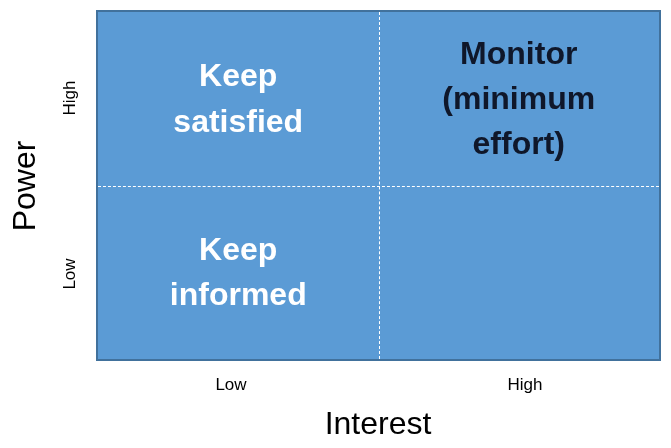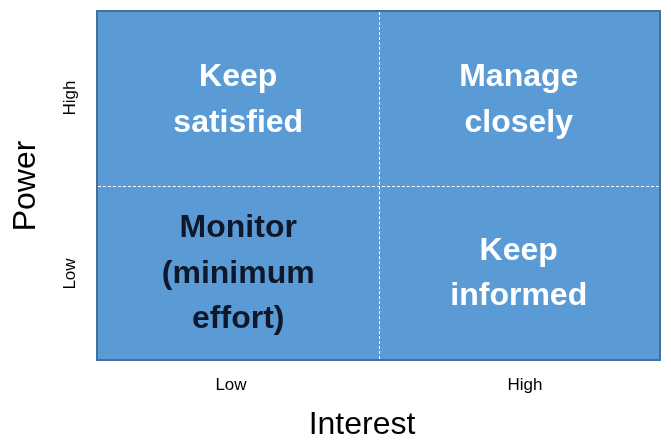--- a/index.html
+++ b/index.html
@@ -52,21 +52,21 @@
     border-top: 1px dashed #ffffff;
   }
   .axis-label { position: absolute; color: #000000; }
   .y-title {
     left: 24px;
     top: 186px;
     transform: translate(-50%, -50%) rotate(-90deg);
     font-size: 32px;
   }
   .x-title {
-    left: 362px;
+    left: 378px;
     top: 423px;
     transform: translate(-50%, -50%);
     font-size: 32px;
   }
   .tick { position: absolute; color: #000000; font-size: 17px; }
   .y-tick { transform: translate(-50%, -50%) rotate(-90deg); }
   .y-tick-high { left: 70px; top: 98px; }
   .y-tick-low  { left: 70px; top: 274px; }
   .x-tick { transform: translate(-50%, -50%); }
   .x-tick-low  { left: 231px; top: 385px; }
@@ -79,22 +79,20 @@
 
   <div class="axis-label y-title" style="color: rgb(0, 0, 0);">Power</div>
 
   <div class="tick y-tick y-tick-high" style="color: rgb(0, 0, 0);">High</div>
 
   <div class="tick y-tick y-tick-low" style="color: rgb(0, 0, 0);">Low</div>
 
   <div class="matrix" style="background: rgb(91, 155, 213); border-color: rgb(65, 113, 156);">
     <div class="quadrant" style="color: rgb(255, 255, 255);">Keep
 satisfied</div>
-    <div class="quadrant" style="color: rgb(255, 255, 255);">Manage
-closely</div>
     <div class="quadrant" style="color: #0f172a;">Monitor
 (minimum
 effort)</div>
     <div class="quadrant" style="color: rgb(255, 255, 255);">Keep
 informed</div>
 
     <div class="divider-v" style="border-left-color: rgb(255, 255, 255);"></div>
     <div class="divider-h" style="border-top-color: rgb(255, 255, 255);"></div>
   </div>
 

